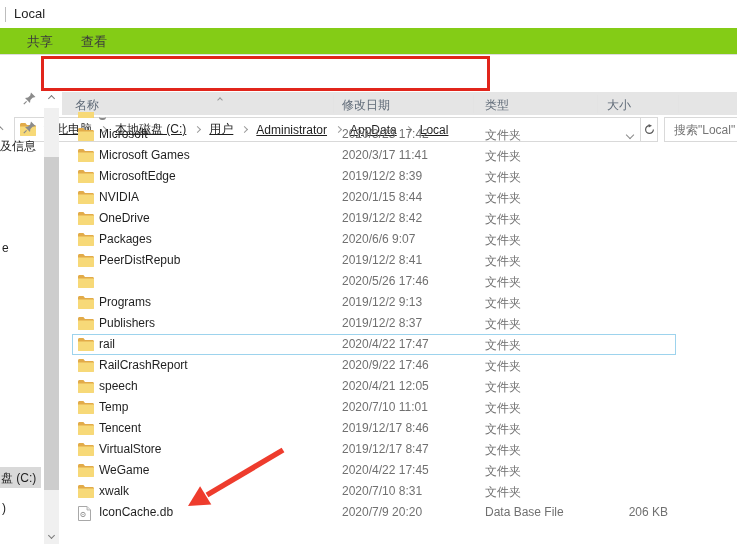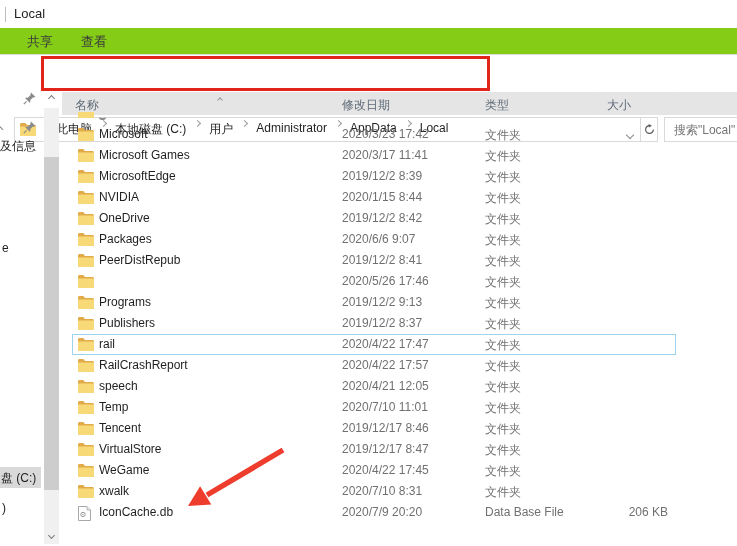--- a/index.html
+++ b/index.html
@@ -19,21 +19,21 @@
   .tab.t0 { left:27px; }
   .tab.t1 { left:81px; }
   
   .toolbar { position:absolute; left:0; top:55px; width:737px; height:37px; background:#fff; }
   .up-frag { position:absolute; left:-5px; top:67px; width:12px; height:12px; }
   .chev { display:inline-block; width:7px; height:7px; border:solid #8a8a8a; border-width:0 1px 1px 0; }
   .chev.up { transform:rotate(-135deg); }
   .chev.right { width:5px; height:5px; transform:rotate(-45deg); border-color:#9a9a9a; }
   .chev.down { width:6px; height:6px; transform:rotate(45deg); margin-top:-3px; }
   .addr-field { position:absolute; left:14px; top:62px; width:644px; height:25px; border:1px solid #d9d9d9; background:#fff; display:flex; align-items:center; padding-left:5px; }
-  .addr-crumbs { display:flex; align-items:flex-start; gap:9px; }
+  .addr-crumbs { display:flex; align-items:center; gap:9px;text-decoration:underline; }
   .crumb { color:#1f1f1f; white-space:nowrap; cursor:default; }
   .addr-dropdown { position:absolute; right:24px; top:9px; }
   .refresh-btn { position:absolute; left:640px; top:62px; width:18px; height:25px; border:1px solid #d9d9d9; border-left:1px solid #d9d9d9; background:#fff; display:flex; align-items:center; justify-content:center; }
   .search-box { position:absolute; left:664px; top:62px; width:90px; height:25px; border:1px solid #d9d9d9; background:#fff; }
   .search-box input { width:100%; height:100%; border:0; outline:none; padding:0 0 0 9px; font-family:inherit; font-size:12px; color:#6e6e6e; background:transparent; }
   
   .red-box { position:absolute; left:41px; top:56px; width:449px; height:35px; border:3px solid #e1251b; z-index:50; pointer-events:none; }
   .red-arrow { position:absolute; left:180px; top:440px; z-index:60; pointer-events:none; }
   
   .pin { position:absolute; width:13px; height:13px; }
@@ -285,21 +285,21 @@
       <span class="cell-date">2020/4/22 17:47</span>
       <span class="cell-type">文件夹</span>
       <span class="cell-size"></span>
     </div>
     <div class="row" style="top: 355px;">
       <span class="cell-icon"><svg width="16" height="13" viewBox="0 0 16 13">
           <path d="M0 1.5C0 .7.7 0 1.5 0H5.4L7 1.9H14.5C15.3 1.9 16 2.6 16 3.4V11.5C16 12.3 15.3 13 14.5 13H1.5C.7 13 0 12.3 0 11.5Z" fill="#e2ab49"></path>
           <path d="M0 3.4H16V11.5C16 12.3 15.3 13 14.5 13H1.5C.7 13 0 12.3 0 11.5Z" fill="#f7d978"></path>
         </svg></span>
       <span class="cell-name">RailCrashReport</span>
-      <span class="cell-date">2020/4/22 17:57</span>
+      <span class="cell-date">2020/9/22 17:46</span>
       <span class="cell-type">文件夹</span>
       <span class="cell-size"></span>
     </div>
     <div class="row" style="top: 376px;">
       <span class="cell-icon"><svg width="16" height="13" viewBox="0 0 16 13">
           <path d="M0 1.5C0 .7.7 0 1.5 0H5.4L7 1.9H14.5C15.3 1.9 16 2.6 16 3.4V11.5C16 12.3 15.3 13 14.5 13H1.5C.7 13 0 12.3 0 11.5Z" fill="#e2ab49"></path>
           <path d="M0 3.4H16V11.5C16 12.3 15.3 13 14.5 13H1.5C.7 13 0 12.3 0 11.5Z" fill="#f7d978"></path>
         </svg></span>
       <span class="cell-name">speech</span>
       <span class="cell-date">2020/4/21 12:05</span>

